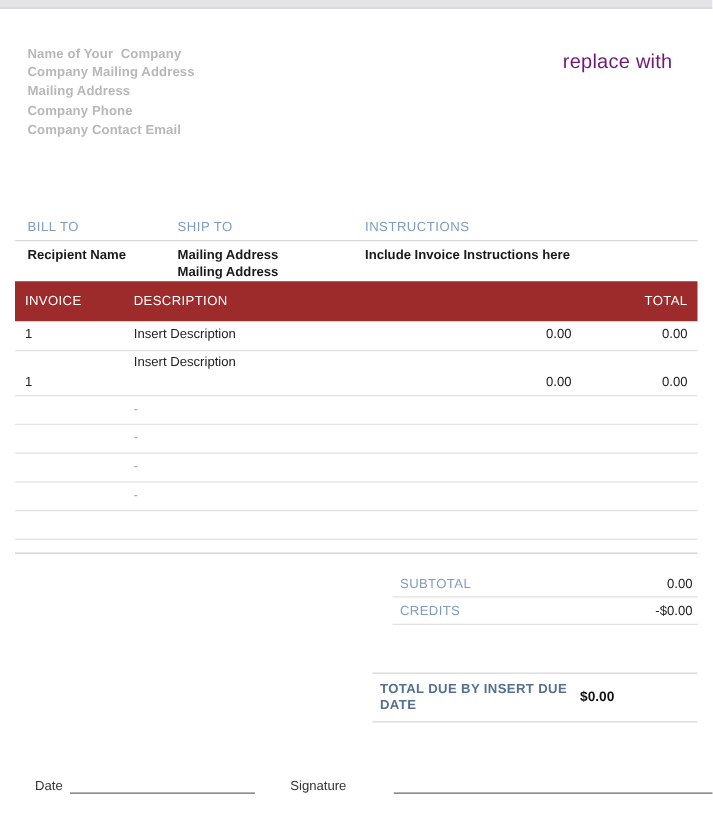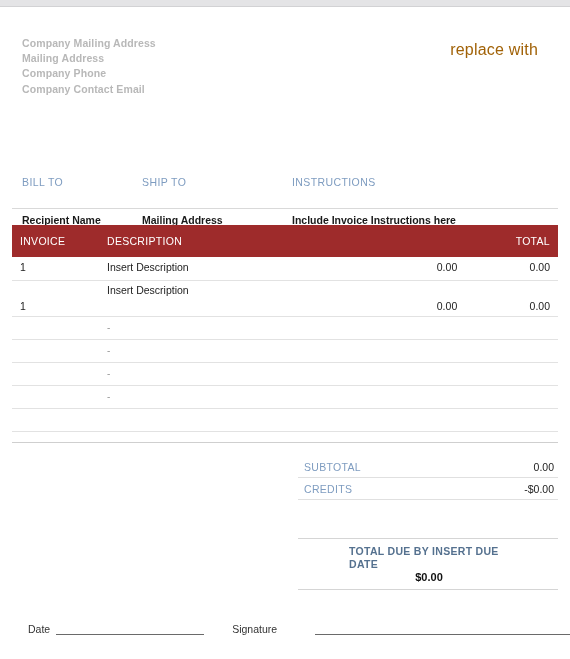--- a/index.html
+++ b/index.html
@@ -52,21 +52,21 @@
   }
 
   .logo-block {
     position: absolute;
     right: 32px; top: 4px;
     text-align: center;
   }
 
   .logo-sub {
     font-size: 16px;
-    color: #a16207;
+    color: #701a75;
     line-height: 19px;
     letter-spacing: 0.2px;
     text-align: center;
   }
 
   .logo-main {
     font-size: 35px;
     color: #8e8e8e;
     line-height: 37px;
     letter-spacing: 0.5px;
@@ -92,21 +92,21 @@
 
   
   .party-section {
     position: absolute;
     top: 172px; left: 12px;
     width: 546px;
   }
 
   .party-head-row {
     display: flex;
-    padding-bottom: 18px;
+    padding-bottom: 2px;
     border-bottom: 1px solid #d9d9d9;
   }
 
   .party-body-row {
     display: flex;
     padding-top: 4px;
   }
 
   .col-bill   { width: 130px; padding-left: 10px; }
   .col-ship   { width: 150px; }
@@ -184,45 +184,45 @@
     width: 260px;
   }
 
   .total-row {
     display: flex;
     justify-content: space-between;
     align-items: center;
     height: 22px;
     border-bottom: 1px solid #e0e0e0;
     padding: 0 4px 0 6px;
+    margin-left: 16px;
   }
 
   .total-label {
     font-size: 10.5px;
     color: #7e9cc0;
     letter-spacing: 0.3px;
   }
 
   .total-value {
     font-size: 10.5px;
     color: #222222;
   }
 
   .grand-total {
     position: absolute;
     top: 538px; left: 298px;
     width: 260px;
     border-top: 1px solid #d5d5d5;
     border-bottom: 1px solid #d5d5d5;
     display: flex;
-    justify-content: flex-end;
+    justify-content: flex-start;
     align-items: center;
     padding: 6px 4px 6px 6px;
     min-height: 34px;
-    flex-direction: column;
   }
 
   .grand-label {
     font-size: 10.5px;
     font-weight: bold;
     color: #55718f;
     letter-spacing: 0.3px;
     line-height: 13px;
     width: 160px;
   }
@@ -263,20 +263,21 @@
 </head>
 <body>
 
 <div class="page">
 
   <div class="top-strip"></div>
 
   <div class="header">
 
     <div class="company-block">
+      <div class="company-line">Name of Your  Company</div>
       <div class="company-line">Company Mailing Address</div>
       <div class="company-line">Mailing Address</div>
       <div class="company-line">Company Phone</div>
       <div class="company-line">Company Contact Email</div>
     </div>
 
     <div class="logo-block">
       <div class="logo-sub">replace with</div>
     </div>
 

